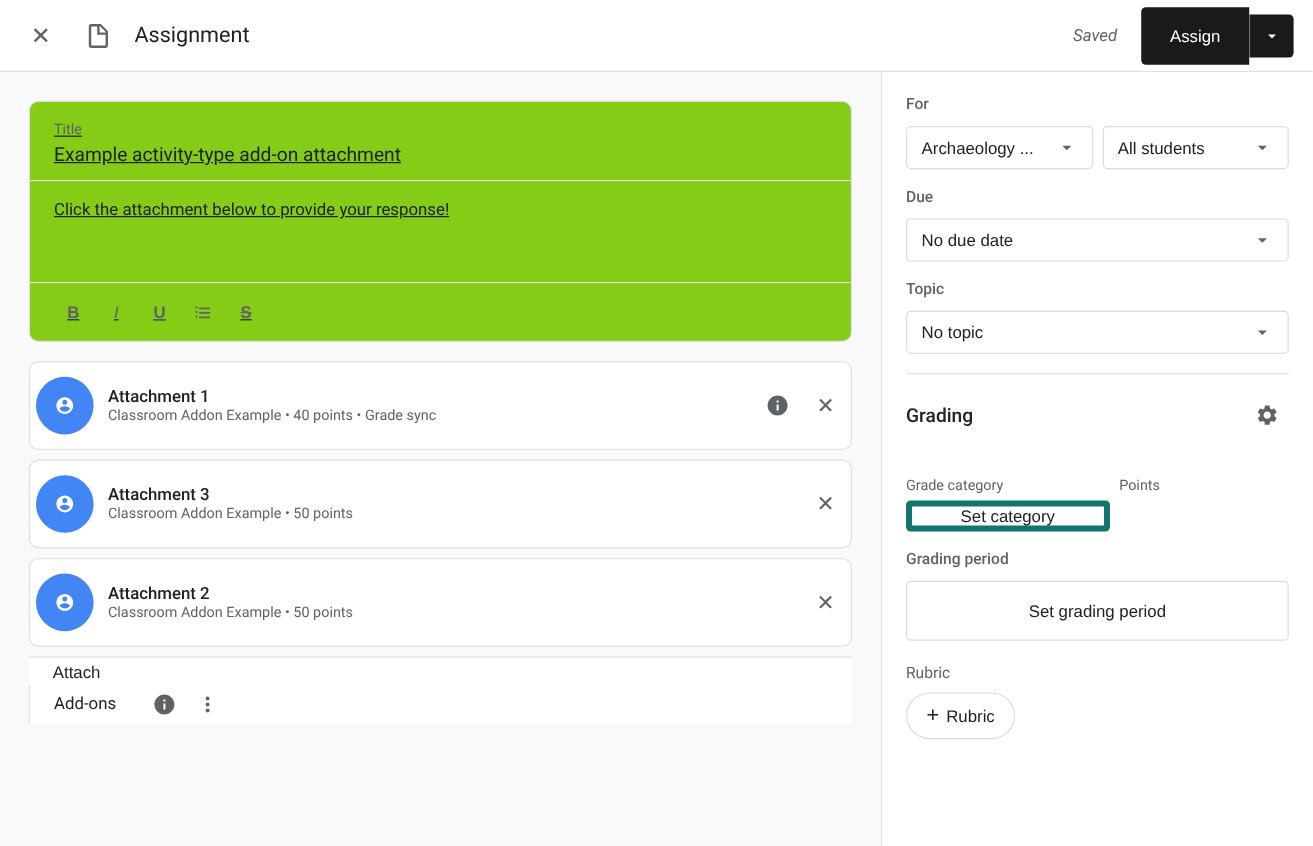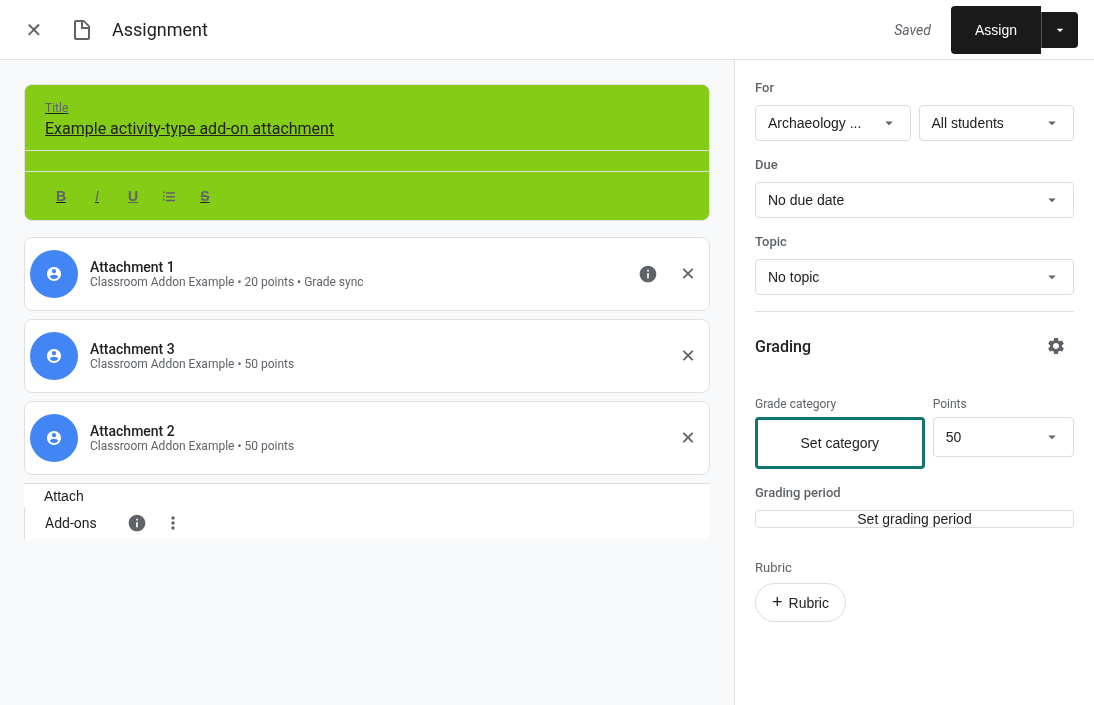--- a/index.html
+++ b/index.html
@@ -314,23 +314,23 @@
       font-size: 12px;
       color: #5f6368;
       margin-bottom: 6px;
       margin-top: 21px;
     }
     .grade-category-col { flex: 1.2; }
     .grade-points-col { flex: 1; }
 
     .set-category-btn {
       width: 100%;
-      border: 3px solid #0f766e;
+      border: 5px solid #0f766e;
       border-radius: 4px;
-      padding: 15px 12px;
+      padding: 0 12px;
       background: #fff;
       cursor: pointer;
       font-size: 14px;
       color: #202124;
       text-align: center;
       font-weight: 500;
     }
 
     .points-dropdown {
       width: 100%;
@@ -346,30 +346,30 @@
       color: #202124;
     }
 
     .grading-period-section {
       margin-top: 16px;
     }
     .set-grading-period-btn {
       width: 100%;
       border: 1px solid #dadce0;
       border-radius: 4px;
-      padding: 0;
+      padding: 16px;
       background: #fff;
       cursor: pointer;
       font-size: 14px;
       color: #202124;
       text-align: center;
     }
 
     .rubric-section {
-      margin-top: 32px;
+      margin-top: 20px;
     }
     .rubric-label {
       font-size: 13px;
       color: #5f6368;
       margin-bottom: 8px;
     }
     .add-rubric-btn {
       display: flex;
       align-items: center;
       gap: 6px;
@@ -416,20 +416,21 @@
 <div class="main-layout">
 
   <div class="left-panel">
 
     <div class="card">
       <div class="title-section">
         <div class="field-label">Title</div>
         <div class="title-value">Example activity-type add-on attachment</div>
       </div>
       <div class="instructions-section">
+        <div class="instructions-text">Click the attachment below to provide your response!</div>
       </div>
       <div class="formatting-bar">
         <button class="fmt-btn" style="font-weight:bold">B</button>
         <button class="fmt-btn fmt-italic">I</button>
         <button class="fmt-btn fmt-underline">U</button>
         <button class="fmt-btn">
           <svg width="18" height="18" viewBox="0 0 24 24" fill="#5f6368">
               <path d="M4 6h2v2H4zm0 5h2v2H4zm0 5h2v2H4zM8 7h12v2H8zm0 5h12v2H8zm0 5h12v2H8z"></path>
             </svg>
         </button>
@@ -440,21 +441,21 @@
     <div>
       <div class="attachment-item">
         <div class="attachment-icon">
           <svg class="addon-logo" viewBox="0 0 40 40" fill="none">
             <circle cx="20" cy="20" r="20" fill="#4285f4"></circle>
             <path d="M20 10C14.48 10 10 14.48 10 20s4.48 10 10 10 10-4.48 10-10S25.52 10 20 10zm0 3c1.66 0 3 1.34 3 3s-1.34 3-3 3-3-1.34-3-3 1.34-3 3-3zm0 14.2c-2.5 0-4.71-1.28-6-3.22.03-1.99 4-3.08 6-3.08 1.99 0 5.97 1.09 6 3.08-1.29 1.94-3.5 3.22-6 3.22z" fill="white"></path>
           </svg>
         </div>
         <div class="attachment-info">
           <div class="attachment-name">Attachment 1</div>
-          <div class="attachment-meta">Classroom Addon Example • 20 points • Grade sync</div>
+          <div class="attachment-meta">Classroom Addon Example • 40 points • Grade sync</div>
         </div>
         <div class="attachment-actions">
           <button class="icon-btn">
             <svg width="20" height="20" viewBox="0 0 24 24" fill="#5f6368">
                 <path d="M12 2C6.48 2 2 6.48 2 12s4.48 10 10 10 10-4.48 10-10S17.52 2 12 2zm1 15h-2v-6h2v6zm0-8h-2V7h2v2z"></path>
               </svg>
           </button>
           <button class="icon-btn">✕</button>
         </div>
       </div>
@@ -558,26 +559,20 @@
       </button>
     </div>
 
     <div class="grade-cols">
       <div class="grade-category-col">
         <div class="grade-col-label">Grade category</div>
         <button class="set-category-btn">Set category</button>
       </div>
       <div class="grade-points-col">
         <div class="grade-col-label">Points</div>
-        <button class="points-dropdown">
-          <span>50</span>
-          <svg width="18" height="18" viewBox="0 0 24 24" fill="#5f6368">
-              <path d="M7 10l5 5 5-5z"></path>
-            </svg>
-        </button>
       </div>
     </div>
 
     <div class="grading-period-section">
       <div class="section-label">Grading period</div>
       <button class="set-grading-period-btn">Set grading period</button>
     </div>
 
     <div class="rubric-section">
       <div class="rubric-label">Rubric</div>

